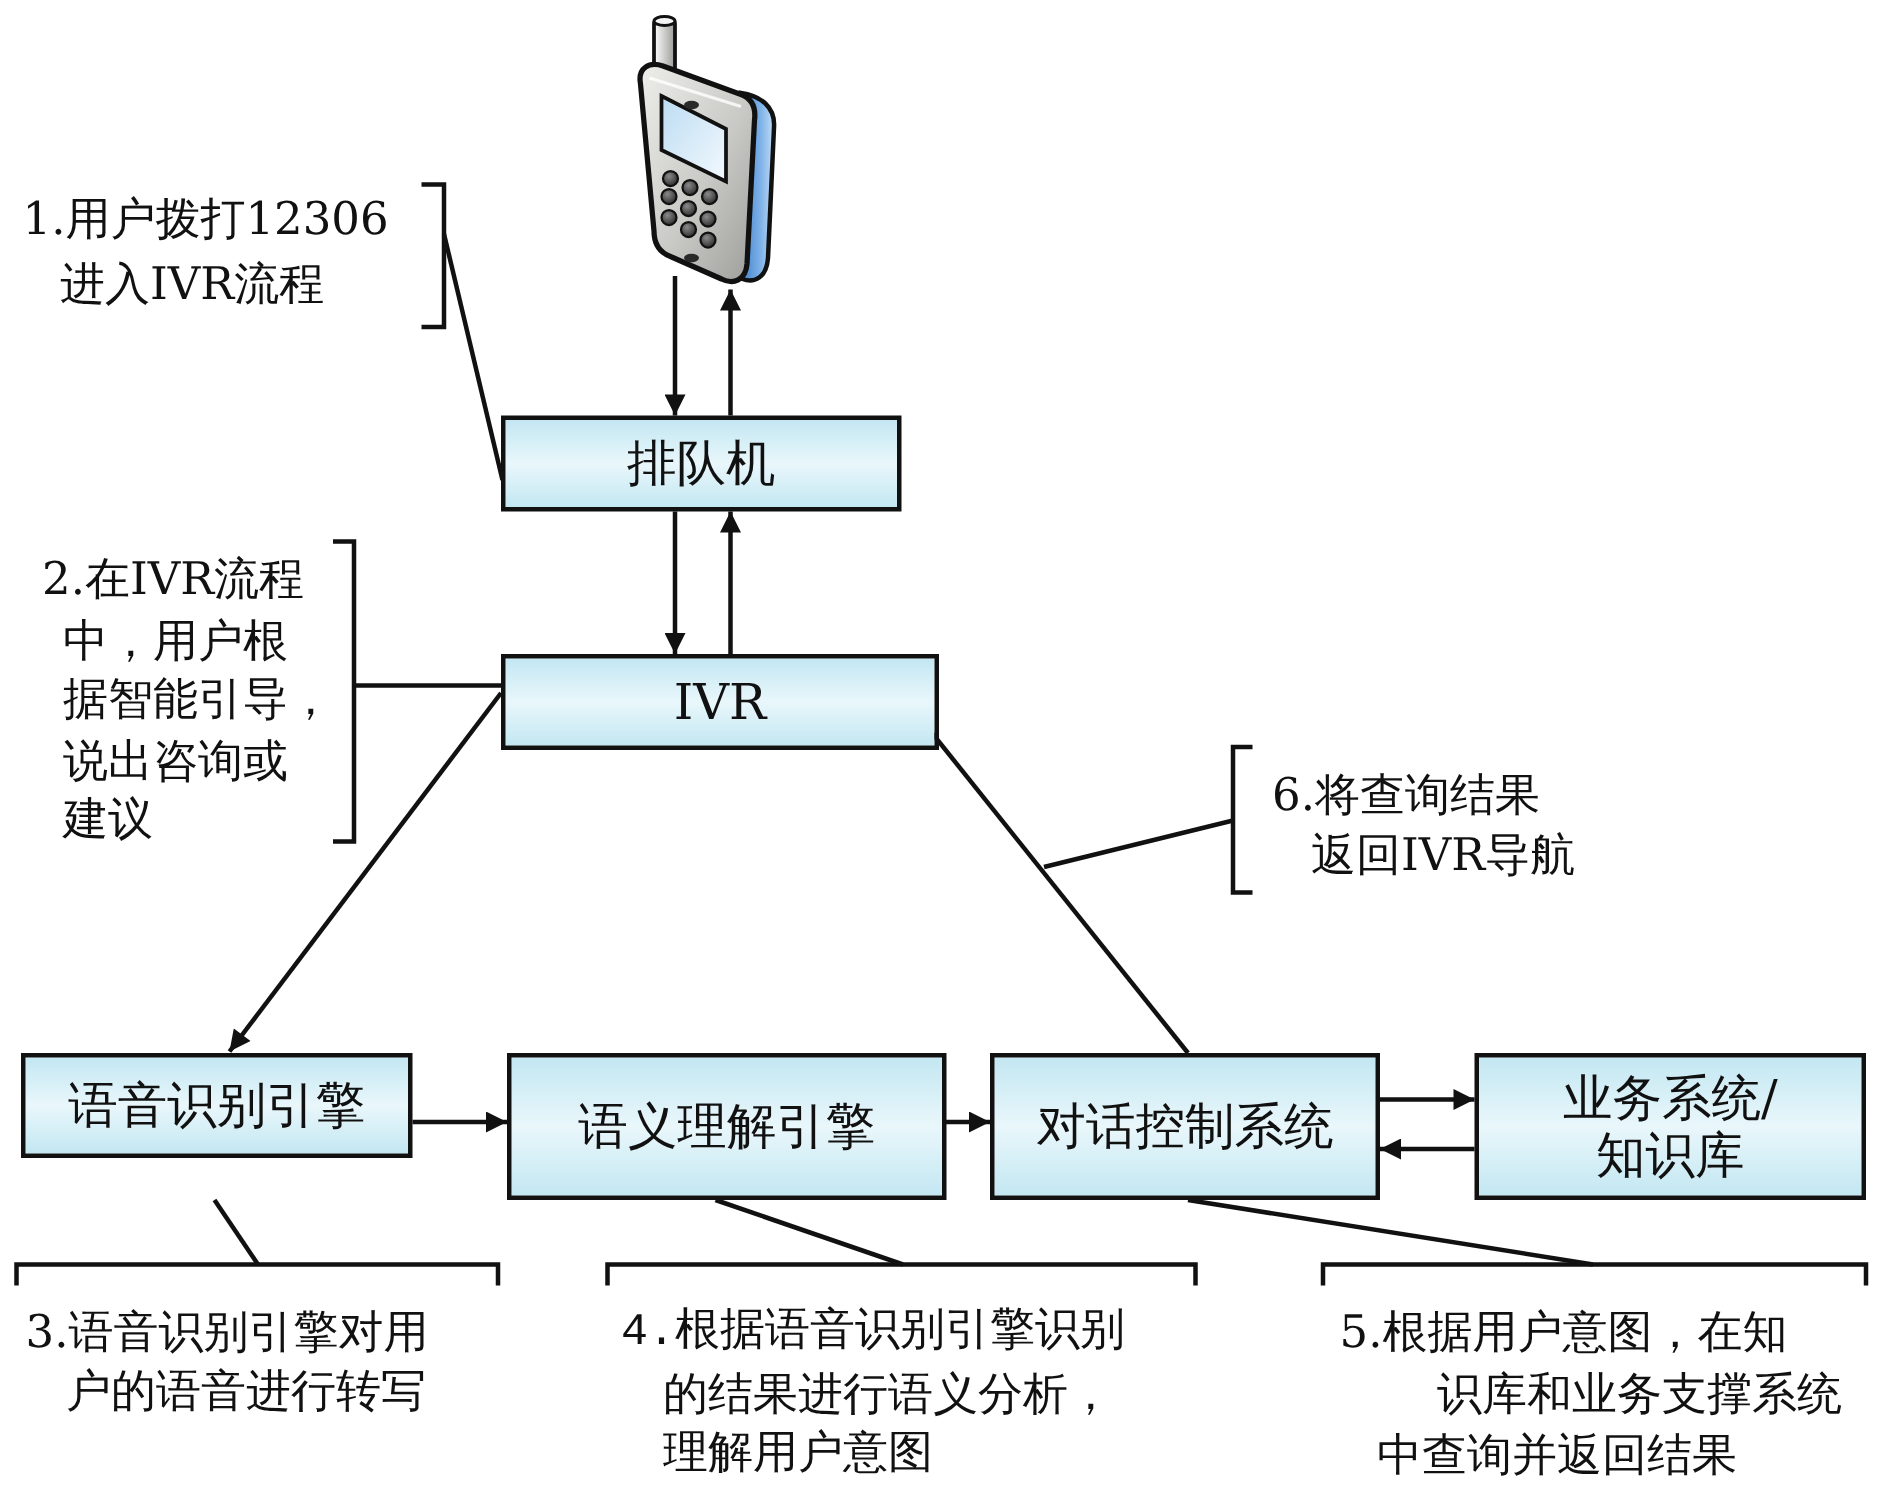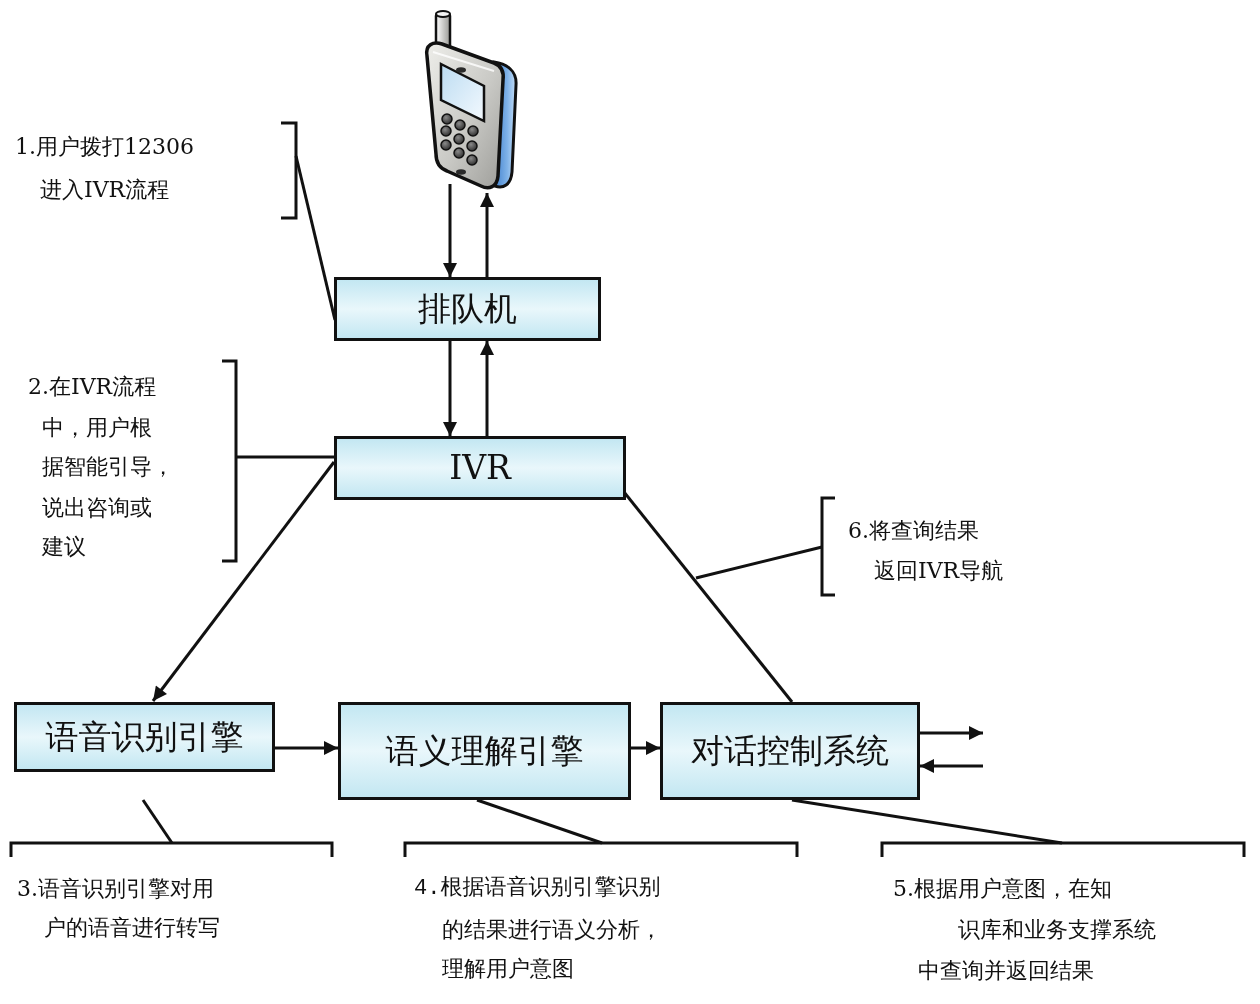--- a/index.html
+++ b/index.html
@@ -29,21 +29,21 @@
     flex-direction: column;
     align-items: center;
     justify-content: center;
     font-size: 33px;
     line-height: 38px;
     white-space: nowrap;
   }
   .ann-line {
     position: absolute;
     white-space: pre;
-    font-size: 22px;
+    font-size: 30px;
     line-height: 40px;
     height: 40px;
   }
 </style>
 </head>
 <body>
 
 <div id="canvas" style="--box-edge: #c3e7f2; --box-mid: #e9f7fb;">
 
   <svg class="wires" viewBox="0 0 1260 1004">
@@ -143,20 +143,24 @@
   </div>
   <div class="box" style="left:14px;top:702px;width:261px;height:70px;">
     <span>语音识别引擎</span>
   </div>
   <div class="box" style="left:338px;top:702px;width:293px;height:98px;">
     <span>语义理解引擎</span>
   </div>
   <div class="box" style="left:660px;top:702px;width:260px;height:98px;">
     <span>对话控制系统</span>
   </div>
+  <div class="box" style="left:983px;top:702px;width:261px;height:98px;">
+    <span>业务系统/</span>
+    <span>知识库</span>
+  </div>
 
   <div>
     <div class="ann-line" style="left:15px;top:127px;">1.用户拨打12306</div>
     <div class="ann-line" style="left:40px;top:170px;">进入IVR流程</div>
   </div>
 
   <div>
     <div class="ann-line" style="left:28px;top:367px;">2.在IVR流程</div>
     <div class="ann-line" style="left:42px;top:408px;">中，用户根</div>
     <div class="ann-line" style="left:42px;top:447px;">据智能引导，</div>

